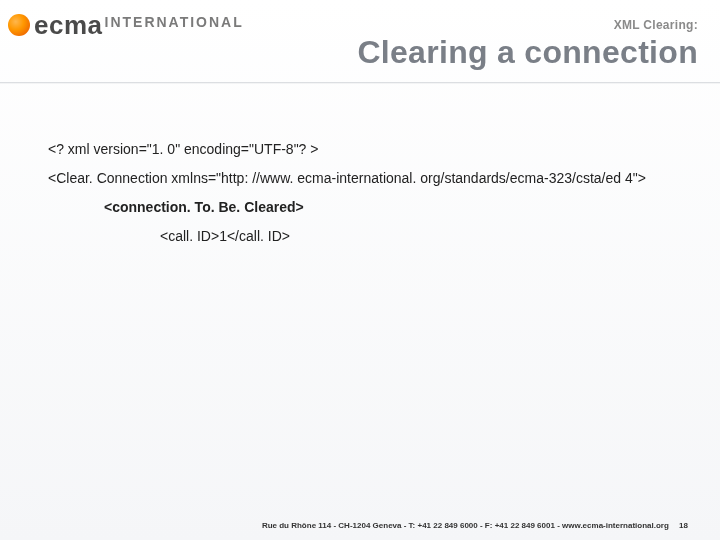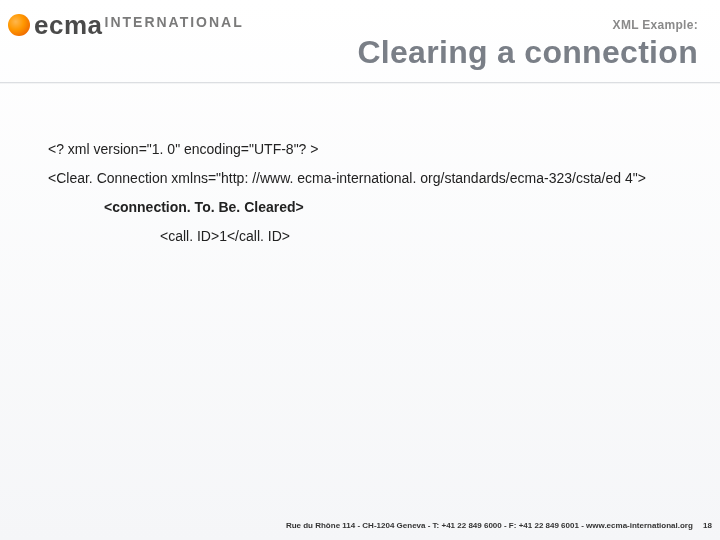--- a/index.html
+++ b/index.html
@@ -12,37 +12,37 @@
   .logo-main { font-size: 26px; font-weight: 700; letter-spacing: 0.5px; color: #4a4a4a; line-height: 1; }
   .logo-sub { font-size: 14px; font-weight: 700; letter-spacing: 2px; color: #7a7a7a; margin-top: 2px; margin-left: 2px; }
   .title-block { position: absolute; right: 22px; top: 18px; text-align: right; }
   .subtitle { font-size: 12px; font-weight: 700; color: #8a8a8a; letter-spacing: 0.3px; }
   .title { font-size: 32px; font-weight: 700; color: #7a7f87; letter-spacing: 0.3px; margin-top: 2px; }
   .rule { position: absolute; left: 0; right: 0; top: 82px; height: 2px; background: linear-gradient(to bottom, #d0d3d8, #ffffff); }
   .content { position: absolute; left: 48px; right: 40px; top: 140px; font-family: Verdana, Arial, sans-serif; color: #222; font-size: 14px; line-height: 1.35; }
   .content p { margin-bottom: 10px; }
   .ind1 { padding-left: 56px; font-weight: bold; }
   .ind2 { padding-left: 112px; }
-  .footer { position: absolute; left: 0; right: 0; bottom: 10px; text-align: right; padding-right: 8px; font-size: 8px; color: #333; font-weight: 700; }
+  .footer { position: absolute; left: 0; right: 0; bottom: 10px; text-align: right; padding-right: 32px; font-size: 8px; color: #333; font-weight: 700; }
   .pagenum { display: inline-block; margin-left: 8px; }
 </style>
 </head>
 <body>
 
 <div class="slide">
   <div class="header">
     <div class="logo">
       <div class="logo-dot"></div>
       <div class="logo-text">
         <div class="logo-main">ecma</div>
         <div class="logo-sub">INTERNATIONAL</div>
       </div>
     </div>
     <div class="title-block">
-      <div class="subtitle">XML Example:</div>
+      <div class="subtitle">XML Clearing:</div>
       <div class="title">Clearing a connection</div>
     </div>
   </div>
   <div class="rule"></div>
 
   <div class="content">
     <p>&lt;? xml version="1. 0" encoding="UTF-8"? &gt;</p>
     <p>&lt;Clear. Connection xmlns="http: //www. ecma-international. org/standards/ecma-323/csta/ed 4"&gt;</p>
     <p class="ind1">&lt;connection. To. Be. Cleared&gt;</p>
     <p class="ind2">&lt;call. ID&gt;1&lt;/call. ID&gt;</p>

